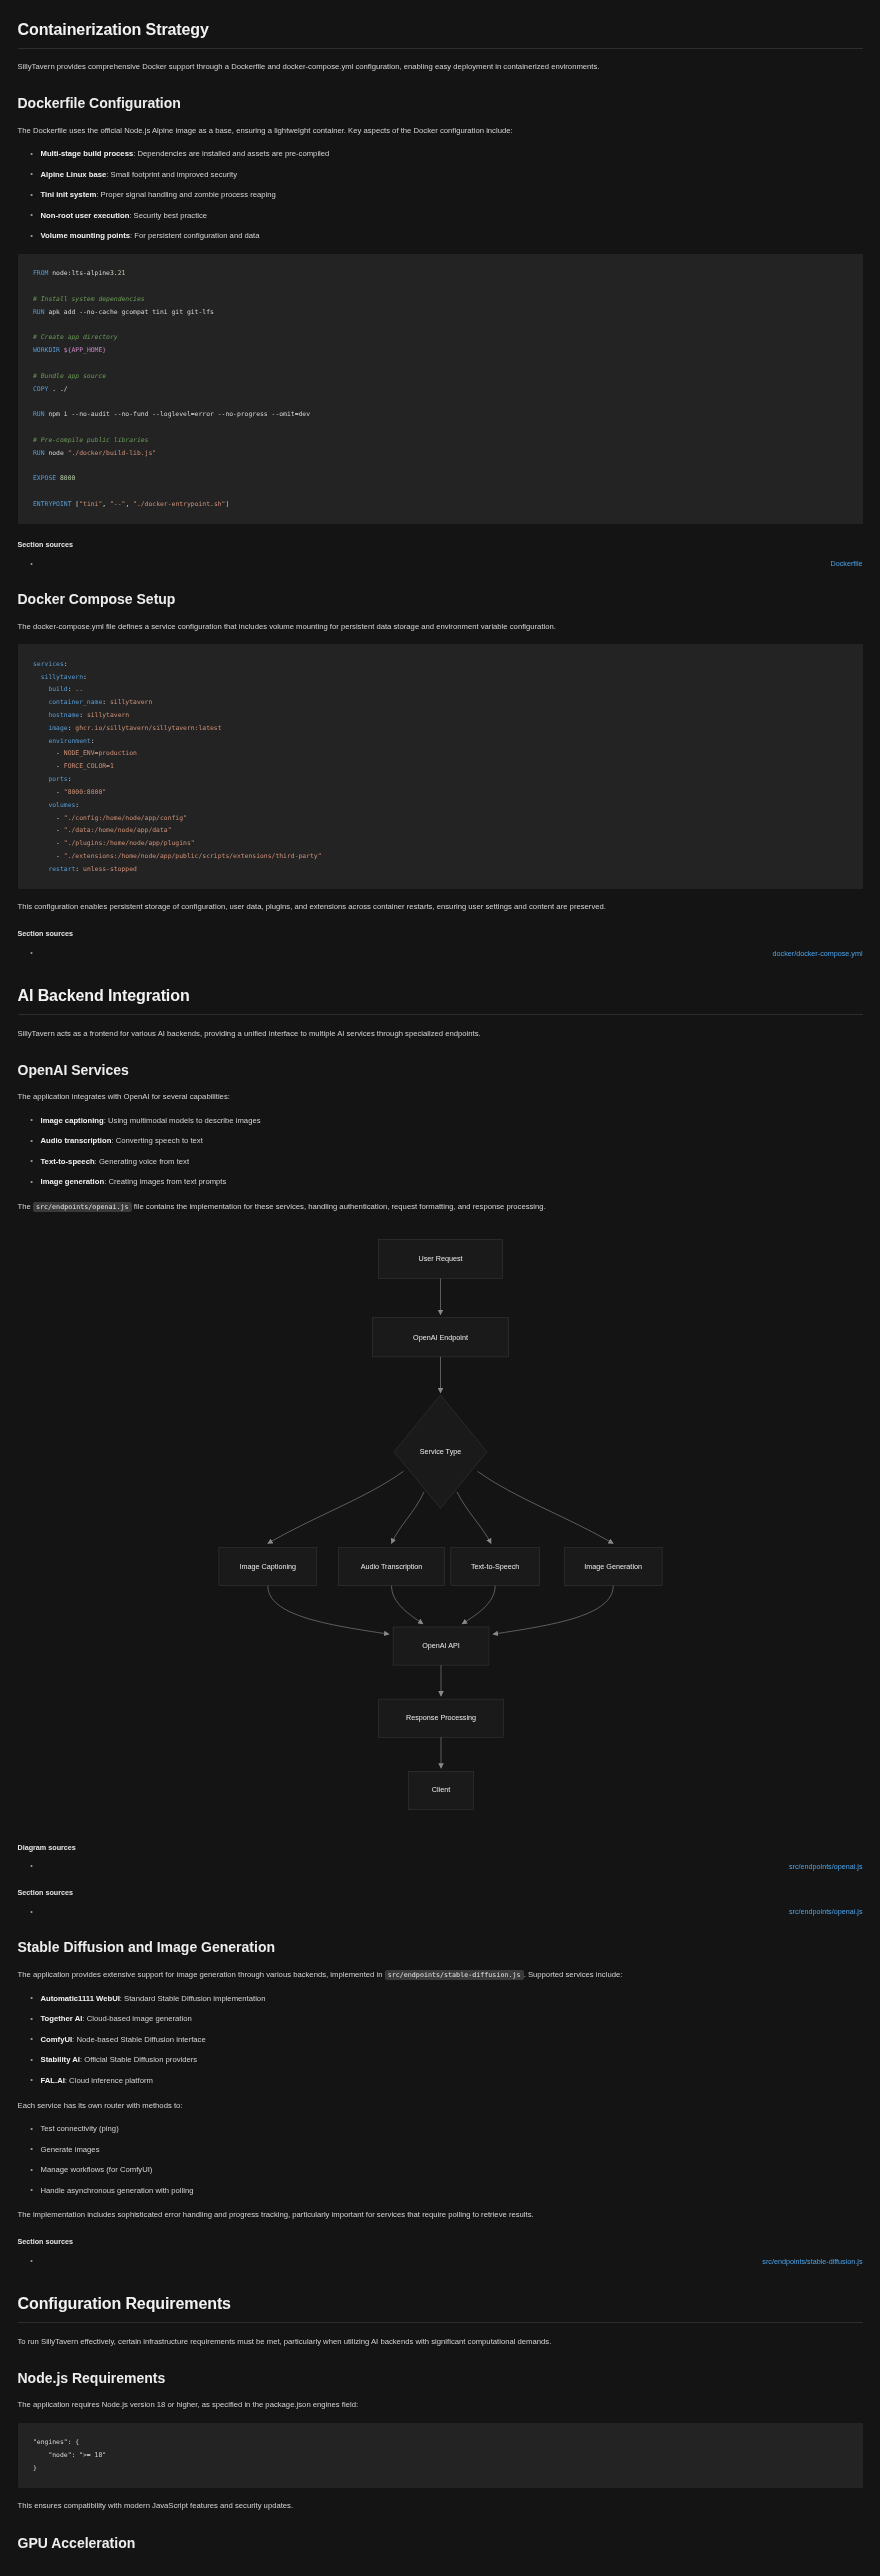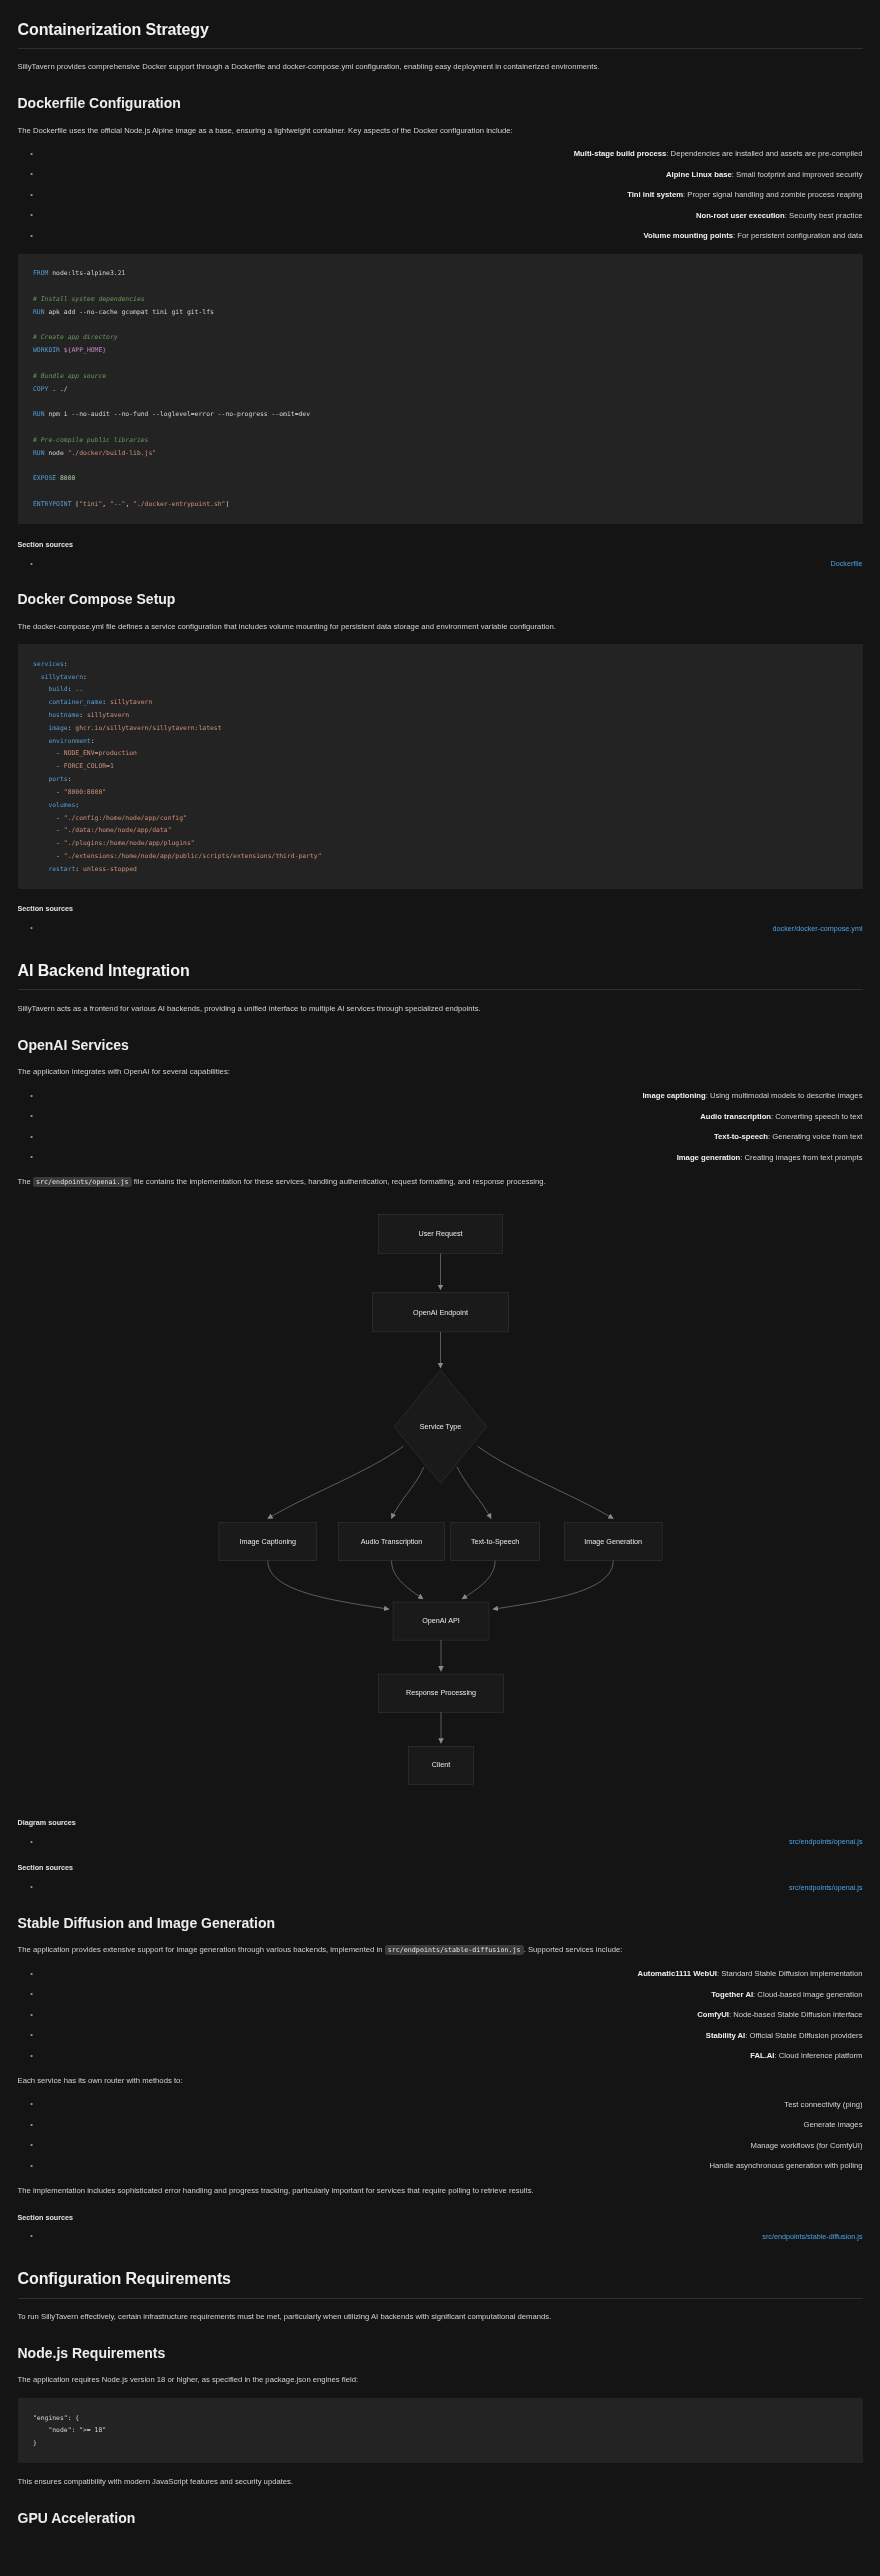--- a/index.html
+++ b/index.html
@@ -35,21 +35,20 @@
     font-size: 7.7px;
     line-height: 1.75;
     color: #d2d2d2;
     margin: 11.3px 0 0 0;
     max-width: 850px;
   }
   ul.bullets {
     margin: 11.3px 0 0 0;
     padding-left: 23px;
     list-style: none;
-    text-align: right;
   }
   ul.bullets > li {
     font-size: 7.7px;
     line-height: 1.6;
     color: #d2d2d2;
     margin: 0 0 8.2px 0;
     position: relative;
   }
   ul.bullets > li:before {
     content: "•";
@@ -191,20 +190,21 @@
       - <span class="s">FORCE_COLOR=1</span>
     <span class="k">ports</span>:
       - <span class="s">"8000:8000"</span>
     <span class="k">volumes</span>:
       - <span class="s">"./config:/home/node/app/config"</span>
       - <span class="s">"./data:/home/node/app/data"</span>
       - <span class="s">"./plugins:/home/node/app/plugins"</span>
       - <span class="s">"./extensions:/home/node/app/public/scripts/extensions/third-party"</span>
     <span class="k">restart</span>:<span class="s"> unless-stopped</span></pre>
 
+  <p class="para">This configuration enables persistent storage of configuration, user data, plugins, and extensions across container restarts, ensuring user settings and content are preserved.</p>
 
   <div class="src-head">Section sources</div>
   <ul class="src-list" id="compose-sources">
       <li><a class="link" href="#">docker/docker-compose.yml</a></li>
     </ul>
 
   <h1 class="sec-title spaced">AI Backend Integration</h1>
   <p class="para">SillyTavern acts as a frontend for various AI backends, providing a unified interface to multiple AI services through specialized endpoints.</p>
 
   <h2 class="sub-title">OpenAI Services</h2>

